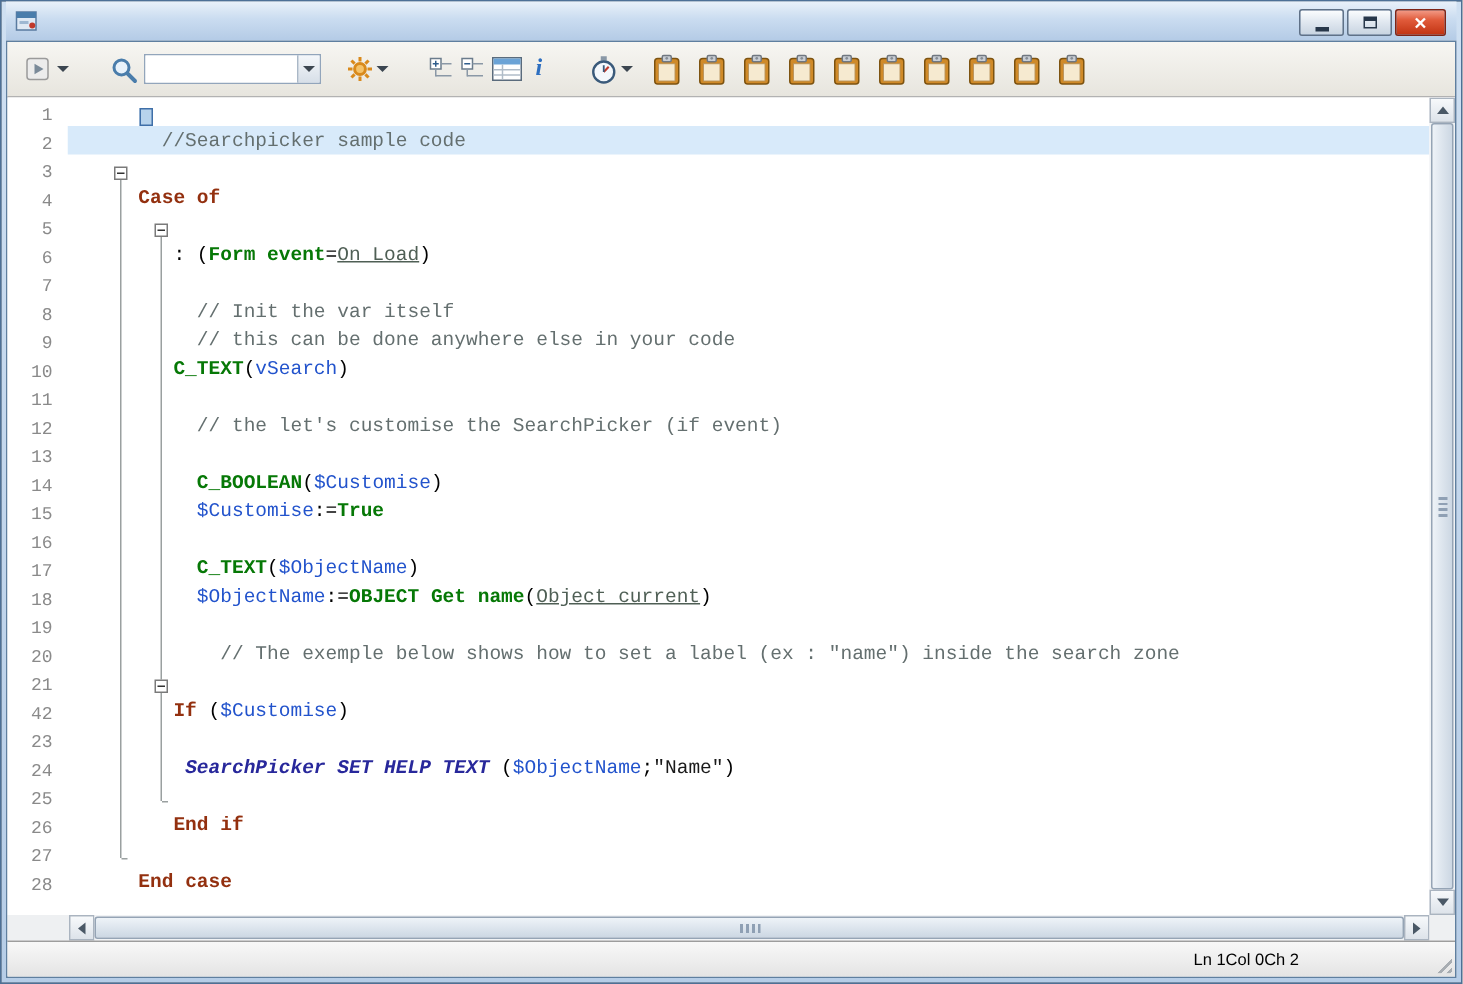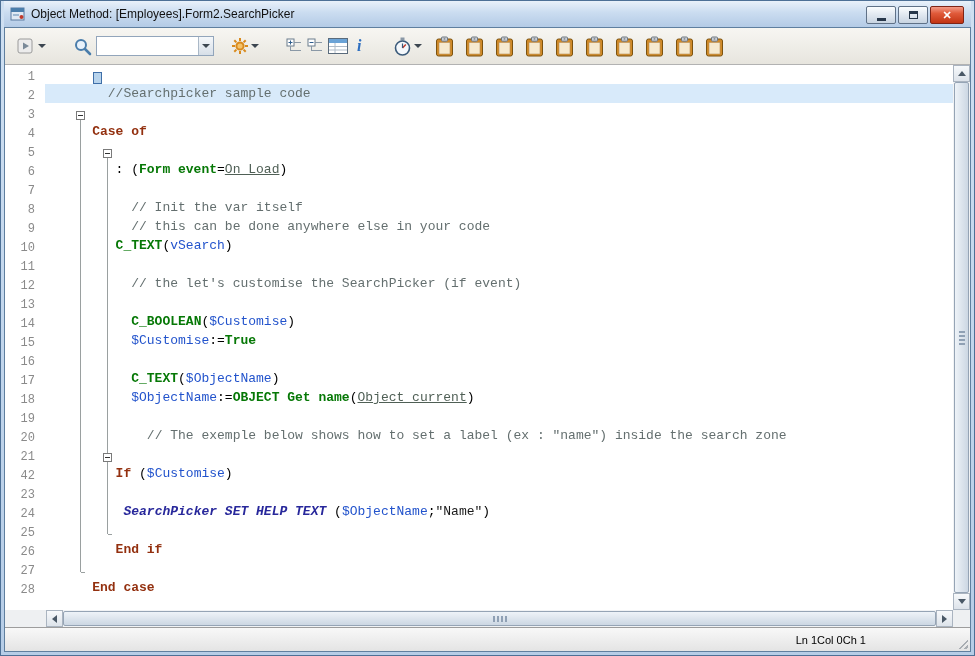--- a/index.html
+++ b/index.html
@@ -147,21 +147,20 @@
 <body>
 
 <div class="window">
   <div class="titlebar">
     <svg width="16" height="16">
       <rect x="1" y="2" width="13" height="12" fill="#dfe9f4" stroke="#5a7ba0"></rect>
       <rect x="1" y="2" width="13" height="4" fill="#4a7dab"></rect>
       <rect x="3" y="8" width="6" height="2" fill="#9eb8d2"></rect>
       <circle cx="11.5" cy="11" r="2" fill="#c0392b"></circle>
     </svg>
-    <span class="title-text">Object Method: [Employees].Form2.SearchPicker</span>
     <div class="win-controls">
       <div class="wbtn">
           <div class="glyph-min"></div>
         </div>
       <div class="wbtn">
           <div class="glyph-max"></div>
         </div>
       <div class="wbtn close">
           <span>✕</span>
         </div>
@@ -445,18 +444,18 @@
         <div class="sb-btn">
             <div class="arrow-r"></div>
           </div>
       </div>
       <div class="scroll-corner"></div>
     </div>
 
     <div class="statusbar">
       <span>Ln 1</span>
       <span>Col 0</span>
-      <span>Ch 1</span>
+      <span>Ch 2</span>
       <div class="rgrip"></div>
     </div>
 
   </div>
 </div>
 
 </body></html>

